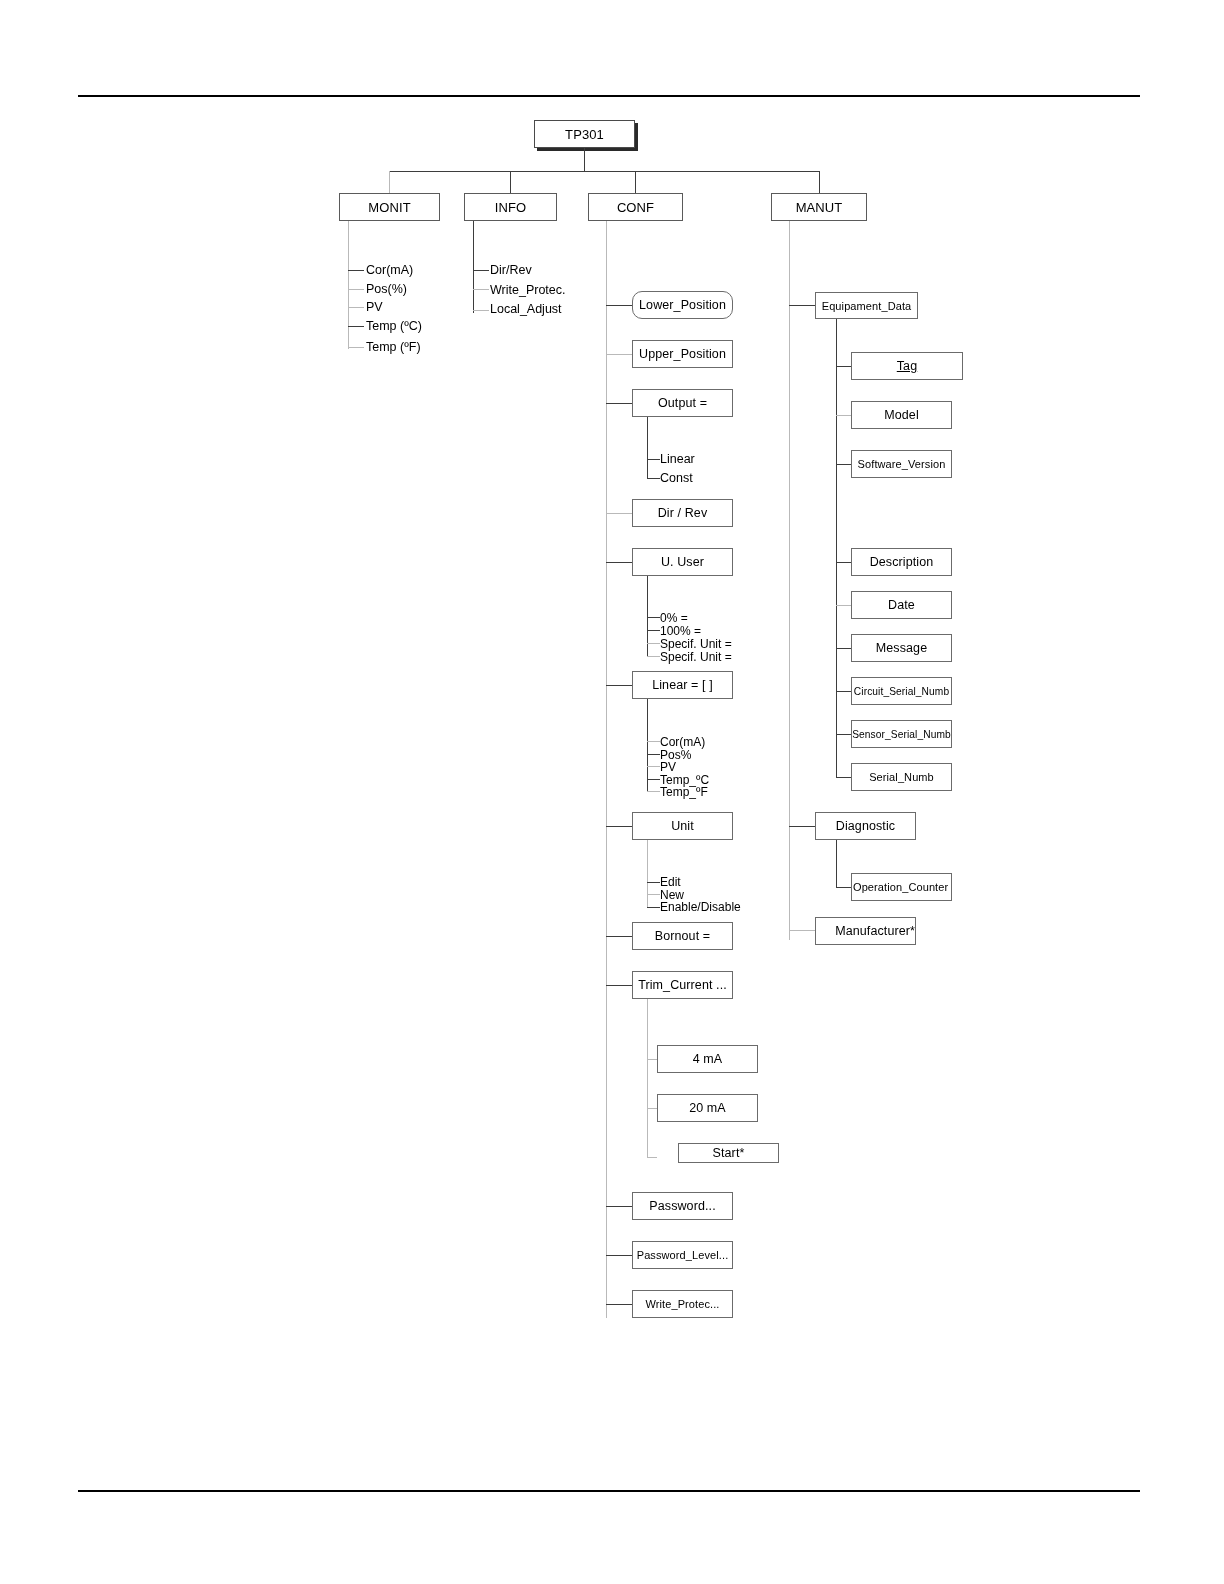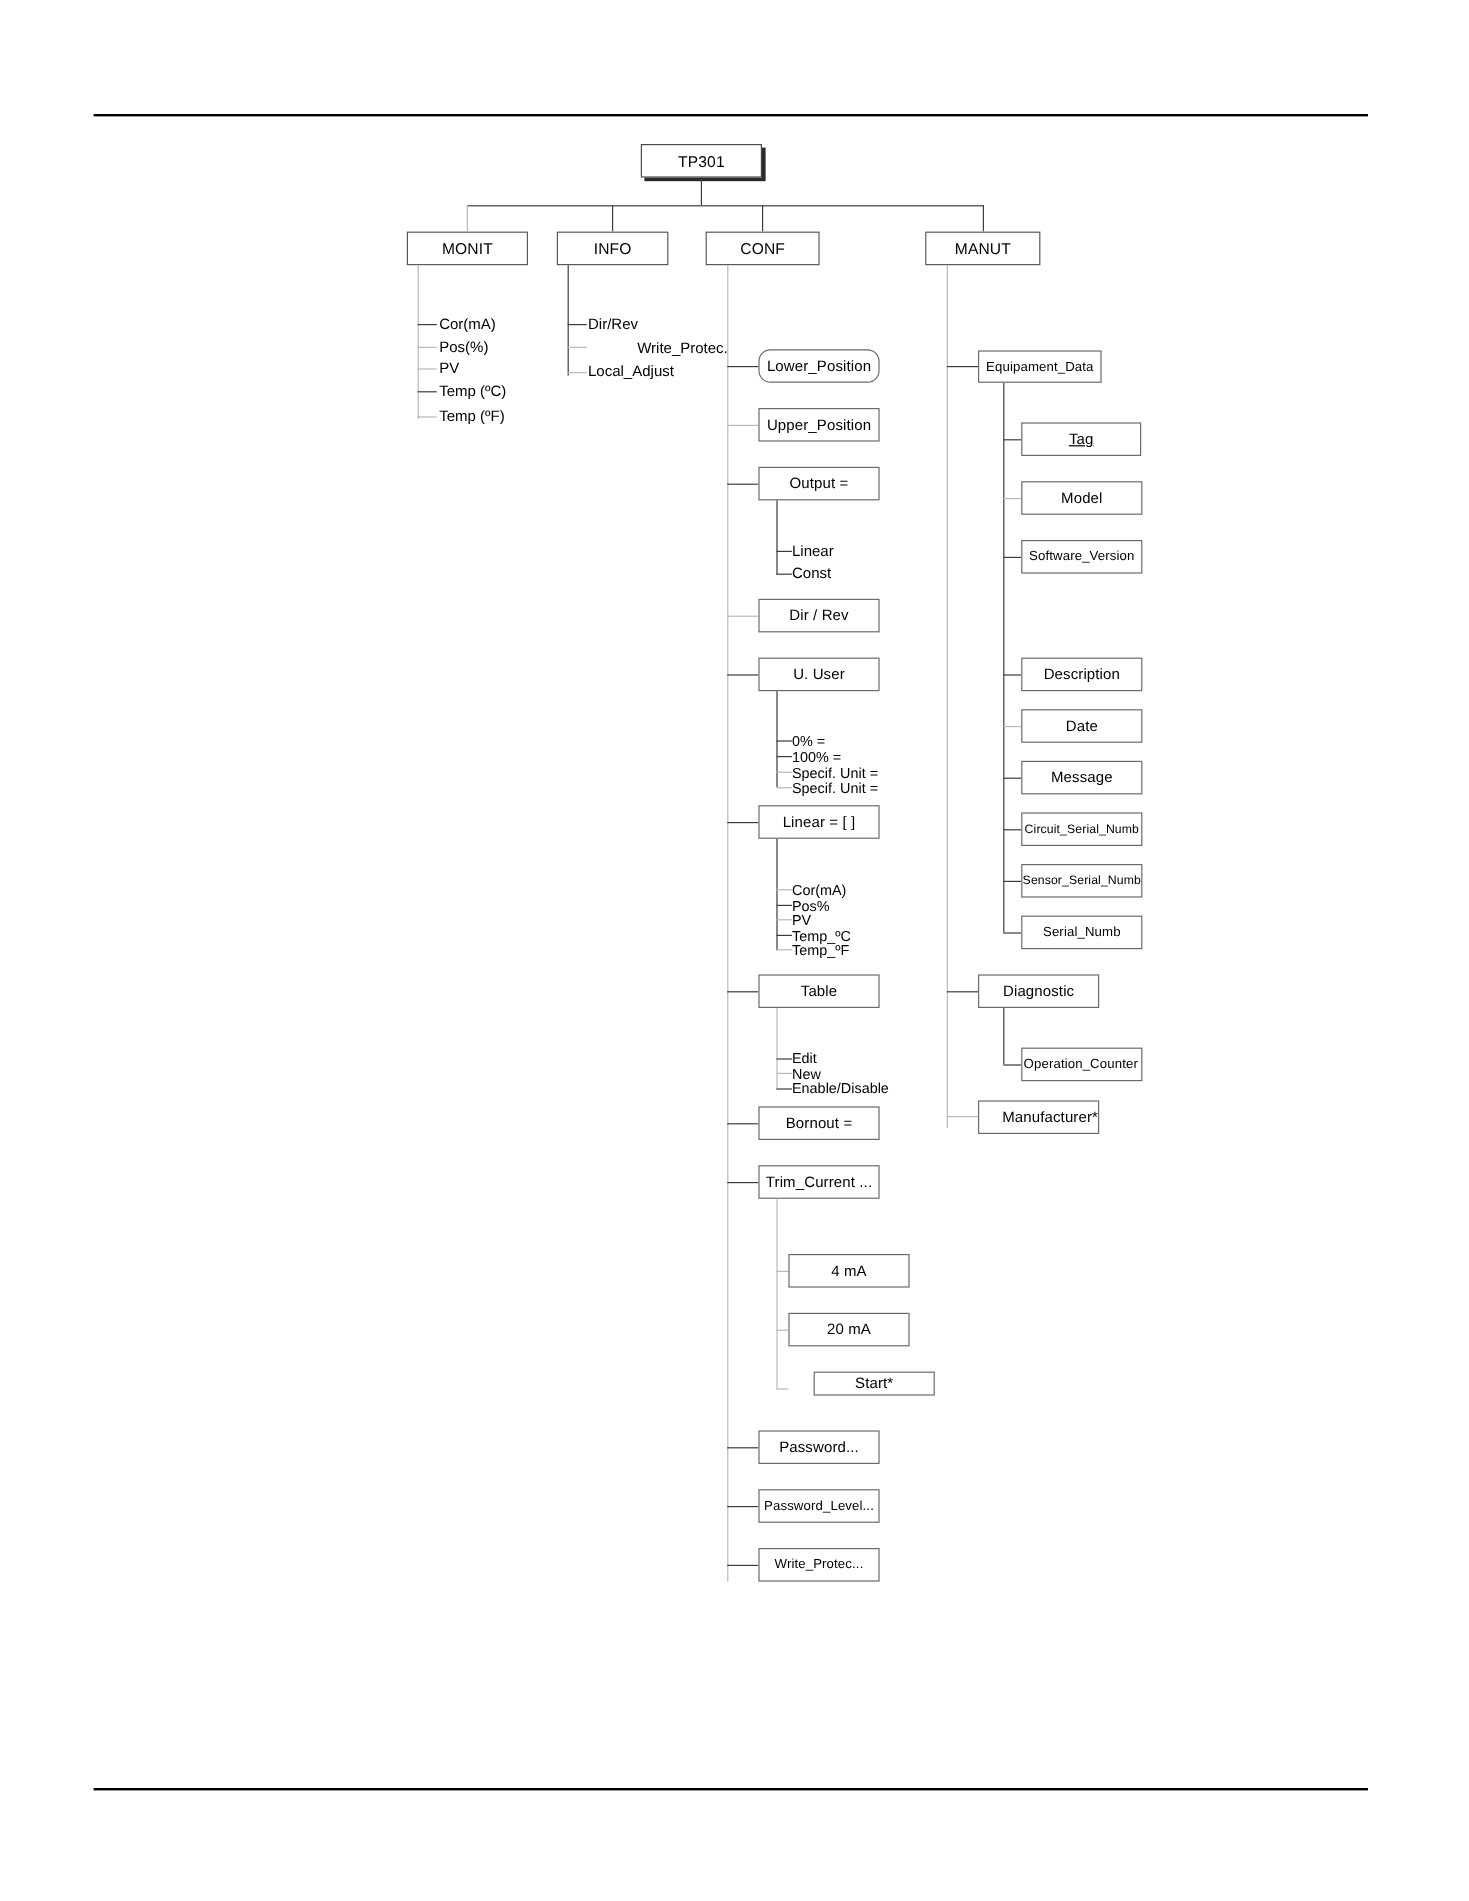--- a/index.html
+++ b/index.html
@@ -123,21 +123,21 @@
   <div class="leaf" style="left:366px; top:301px;">PV</div>
   <div class="leaf" style="left:366px; top:320px;">Temp (ºC)</div>
   <div class="leaf" style="left:366px; top:341px;">Temp (ºF)</div>
 
   <div class="ln v" style="left:473px; top:221px; height:92px;"></div>
   <div class="ln h" style="left:473px; top:270px; width:16px;"></div>
   <div class="ln lighth" style="left:473px; top:289px; width:16px;"></div>
   <div class="ln lighth" style="left:473px; top:310px; width:16px;"></div>
 
   <div class="leaf" style="left:490px; top:264px;">Dir/Rev</div>
-  <div class="leaf" style="left:490px; top:284px;margin-left:41px;">Write_Protec.</div>
+  <div class="leaf" style="left:490px; top:284px;">Write_Protec.</div>
   <div class="leaf" style="left:490px; top:303px;">Local_Adjust</div>
 
   <div class="ln lightv" style="left:606px; top:221px; height:1097px;"></div>
 
   <div class="ln h" style="left:606px; top:305px; width:26px;"></div>
   <div class="ln lighth" style="left:606px; top:354px; width:26px;"></div>
   <div class="ln h" style="left:606px; top:403px; width:26px;"></div>
   <div class="ln lighth" style="left:606px; top:513px; width:26px;"></div>
   <div class="ln h" style="left:606px; top:562px; width:26px;"></div>
   <div class="ln h" style="left:606px; top:685px; width:26px;"></div>
@@ -191,21 +191,21 @@
   <div class="ln lighth" style="left:647px; top:766px; width:13px;"></div>
   <div class="ln h" style="left:647px; top:779px; width:13px;"></div>
   <div class="ln lighth" style="left:647px; top:791px; width:13px;"></div>
   <div class="leaf sm" style="left:660px; top:736px;">Cor(mA)</div>
   <div class="leaf sm" style="left:660px; top:749px;">Pos%</div>
   <div class="leaf sm" style="left:660px; top:761px;">PV</div>
   <div class="leaf sm" style="left:660px; top:774px;">Temp_ºC</div>
   <div class="leaf sm" style="left:660px; top:786px;">Temp_ºF</div>
 
   <div class="box" style="left:632px; top:812px; width:101px; height:28px;">
-    <span>Table</span>
+    <span>Unit</span>
   </div>
 
   <div class="ln lightv" style="left:647px; top:840px; height:68px;"></div>
   <div class="ln h" style="left:647px; top:882px; width:13px;"></div>
   <div class="ln lighth" style="left:647px; top:894px; width:13px;"></div>
   <div class="ln h" style="left:647px; top:907px; width:13px;"></div>
   <div class="leaf sm" style="left:660px; top:876px;">Edit</div>
   <div class="leaf sm" style="left:660px; top:889px;">New</div>
   <div class="leaf sm" style="left:660px; top:901px;">Enable/Disable</div>
 
@@ -254,21 +254,21 @@
   <div class="ln h" style="left:836px; top:366px; width:15px;"></div>
   <div class="ln lighth" style="left:836px; top:415px; width:15px;"></div>
   <div class="ln h" style="left:836px; top:464px; width:15px;"></div>
   <div class="ln h" style="left:836px; top:562px; width:15px;"></div>
   <div class="ln lighth" style="left:836px; top:605px; width:15px;"></div>
   <div class="ln h" style="left:836px; top:648px; width:15px;"></div>
   <div class="ln h" style="left:836px; top:691px; width:15px;"></div>
   <div class="ln h" style="left:836px; top:734px; width:15px;"></div>
   <div class="ln h" style="left:836px; top:777px; width:15px;"></div>
 
-  <div class="box" style="left:851px; top:352px; width:100px; height:28px;text-decoration:underline;">
+  <div class="box" style="left:851px; top:352px; width:112px; height:28px;text-decoration:underline;">
     <span>Tag</span>
   </div>
   <div class="box" style="left:851px; top:401px; width:101px; height:28px;">
     <span>Model</span>
   </div>
   <div class="box small" style="left:851px; top:450px; width:101px; height:28px;">
     <span>Software_Version</span>
   </div>
   <div class="box" style="left:851px; top:548px; width:101px; height:28px;">
     <span>Description</span>

